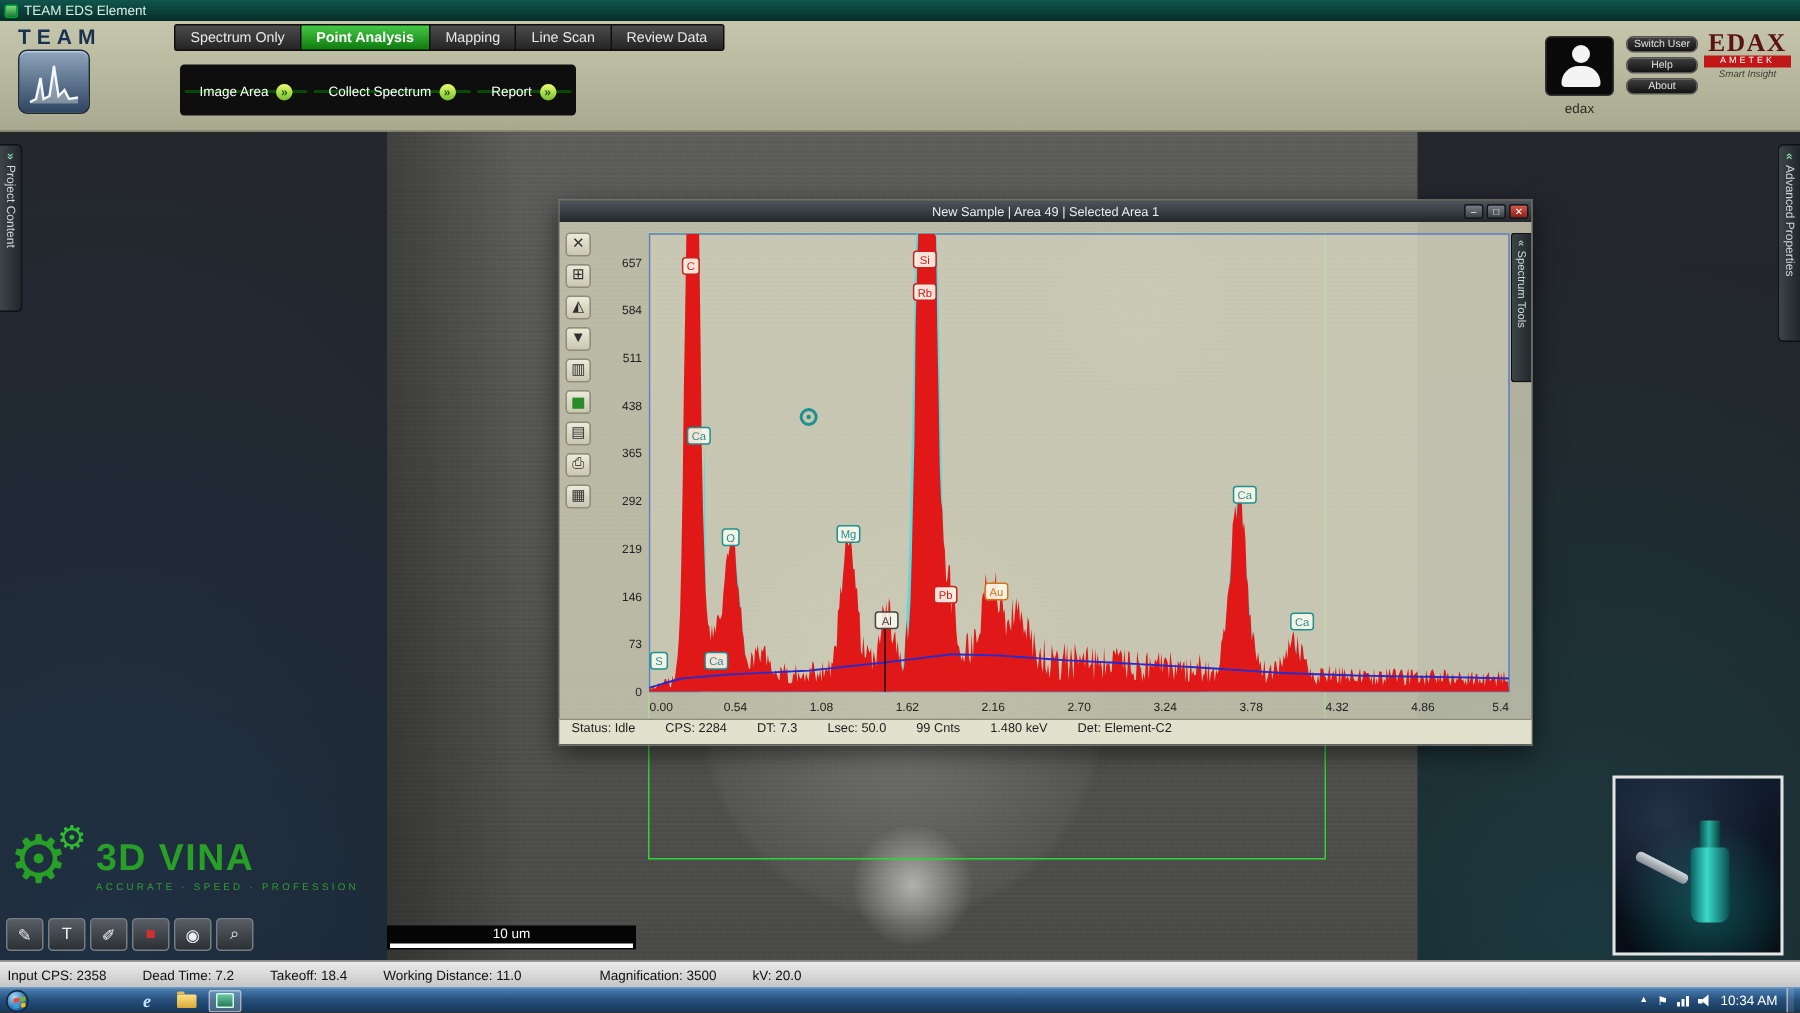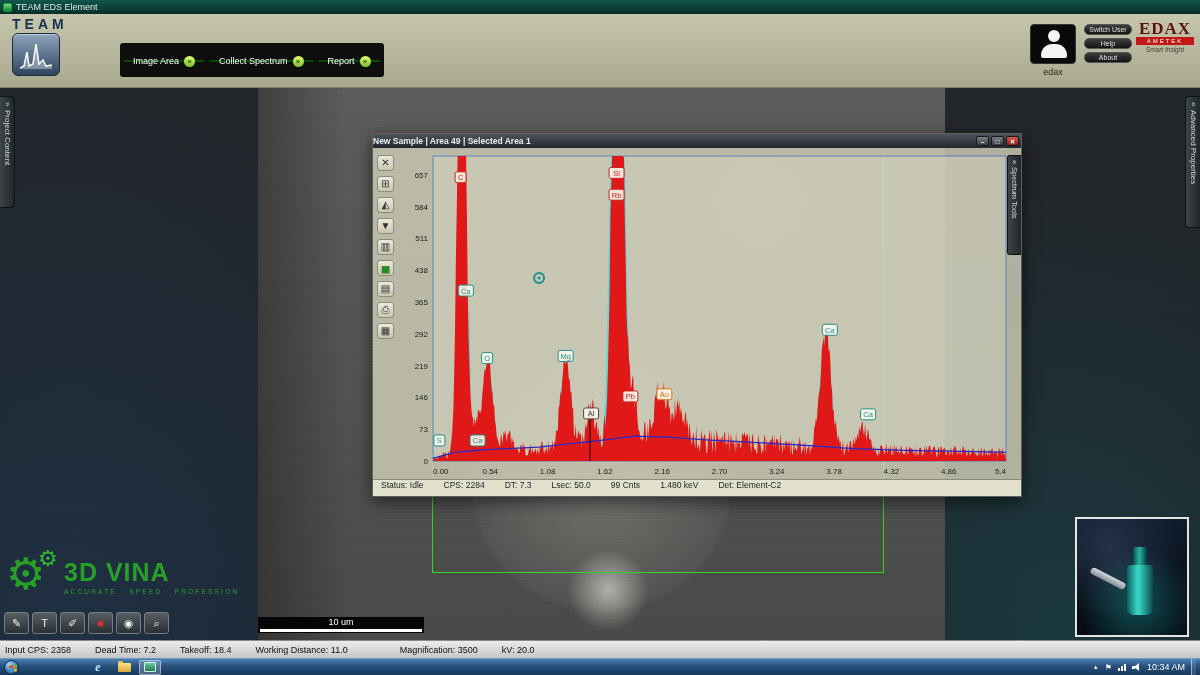--- a/index.html
+++ b/index.html
@@ -75,21 +75,21 @@
     display:flex;align-items:center;gap:4px;padding:5px 0;}
   .vtab .chev{font-size:8px;color:#9fb;}
   .vtab-left{left:0;top:8px;width:15px;height:112px;border-radius:0 4px 4px 0;border-left:none;}
   .vtab-right{right:0;top:8px;width:15px;height:132px;border-radius:4px 0 0 4px;border-right:none;}
 
   
   .swin{position:absolute;left:372px;top:45px;width:650px;height:364px;
     background:rgba(207,207,183,.82);border:1px solid #60605a;
     box-shadow:0 5px 16px rgba(0,0,0,.55);}
   .swin-title{height:14px;background:linear-gradient(#4c545b,#22272c);color:#e9edf0;
-    font-size:8.5px;display:flex;align-items:center;position:relative;font-weight:bold;}
+    font-size:8.5px;display:flex;align-items:center;justify-content:center;position:relative;}
   .swin-controls{position:absolute;right:2px;top:2px;display:flex;gap:2px;}
   .wbtn{width:13px;height:10px;background:linear-gradient(#777e85,#3a4046);border:1px solid #14181b;
     color:#fff;font-size:6.5px;line-height:9px;text-align:center;border-radius:2px;}
   .wbtn.close{background:linear-gradient(#d4594a,#8c2014);}
   .swin-toolbar{position:absolute;left:4px;top:21px;display:flex;flex-direction:column;gap:5px;}
   .tool-btn{width:17px;height:16px;border-radius:3px;background:linear-gradient(#ecead9,#c9c7b0);
     border:1px solid #8e8d7c;color:#2e2e2e;font-size:10px;display:flex;align-items:center;
     justify-content:center;line-height:1;}
   .chart-wrap{position:absolute;left:26px;top:16px;width:608px;height:332px;}
   .stools{position:absolute;right:0;top:21px;width:14px;height:100px;
@@ -178,20 +178,27 @@
   </div>
 
   <div class="header">
     <div class="brand">TEAM</div>
     <div class="brand-box">
       <svg width="36" height="30" viewBox="0 0 36 30">
         <path d="M2 28 L6 26 L9 12 L11 26 L15 24 L18 4 L21 24 L25 20 L28 26 L34 25" fill="none" stroke="#f2f6fa" stroke-width="1.6"></path>
         <path d="M2 28 L6 26 L9 12 L11 26 L15 24 L18 4 L21 24 L25 20 L28 26 L34 25 L34 29 L2 29 Z" fill="rgba(255,255,255,.35)"></path>
       </svg>
     </div>
+    <div class="tabs-strip" id="tabs">
+        <div class="tab">Spectrum Only</div>
+        <div class="tab active">Point Analysis</div>
+        <div class="tab">Mapping</div>
+        <div class="tab">Line Scan</div>
+        <div class="tab">Review Data</div>
+      </div>
     <div class="actions-strip" id="actions">
         <div class="action-btn">
           <span>Image Area</span>
           <span class="chevron">»</span>
         </div>
         <div class="action-btn">
           <span>Collect Spectrum</span>
           <span class="chevron">»</span>
         </div>
         <div class="action-btn">

